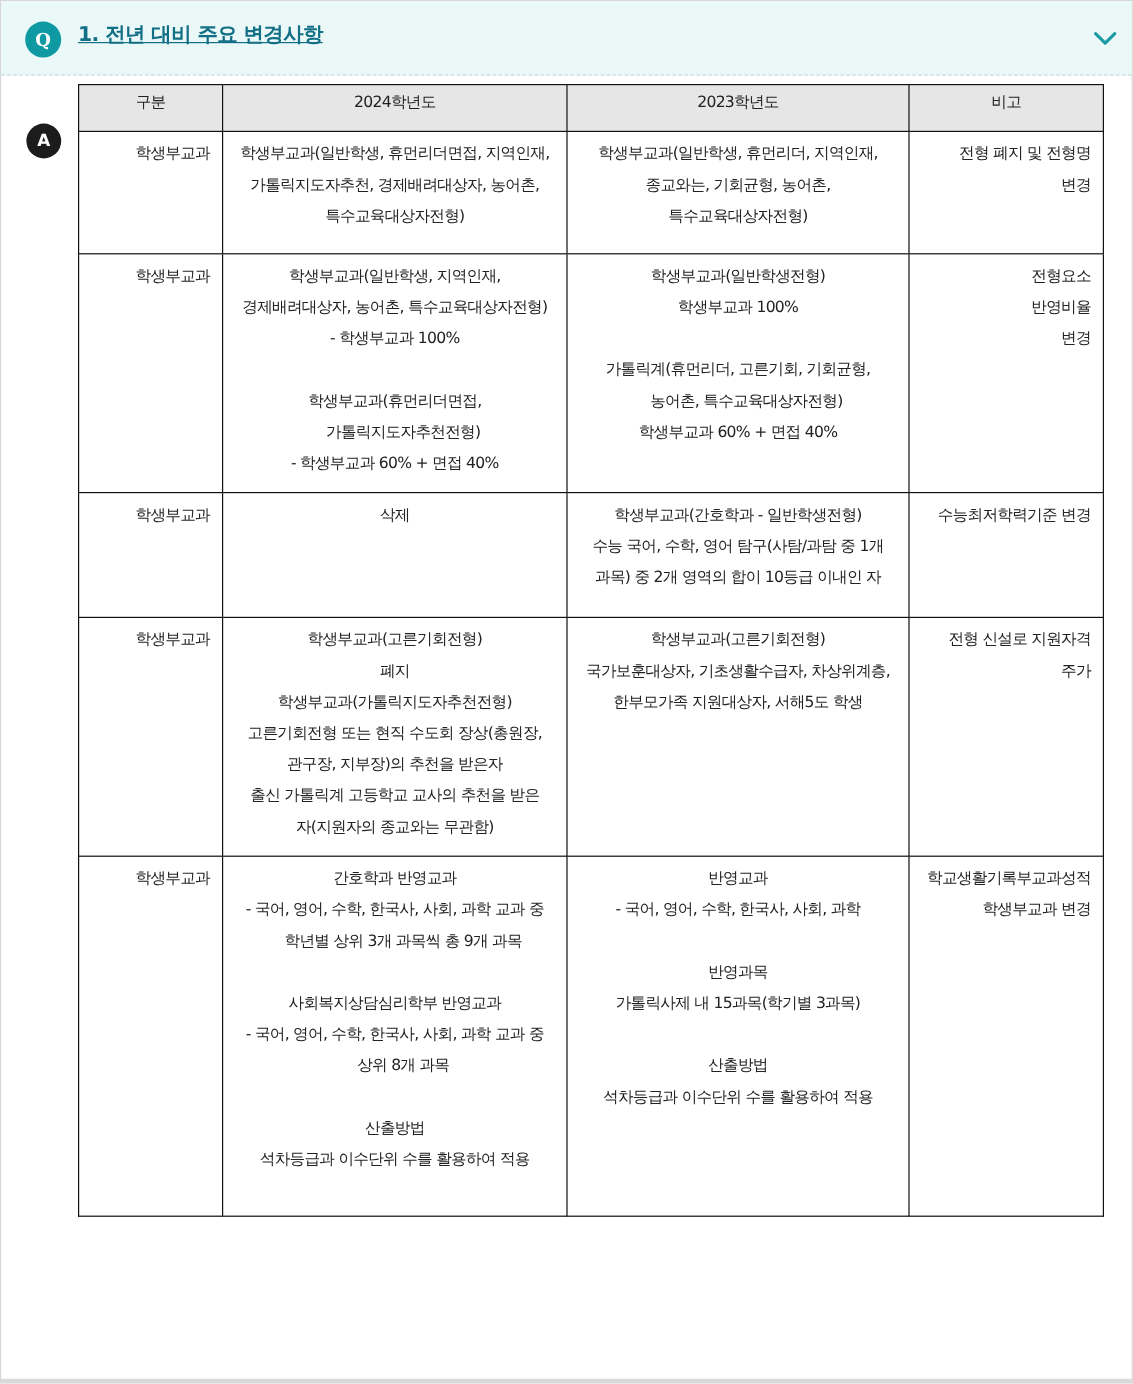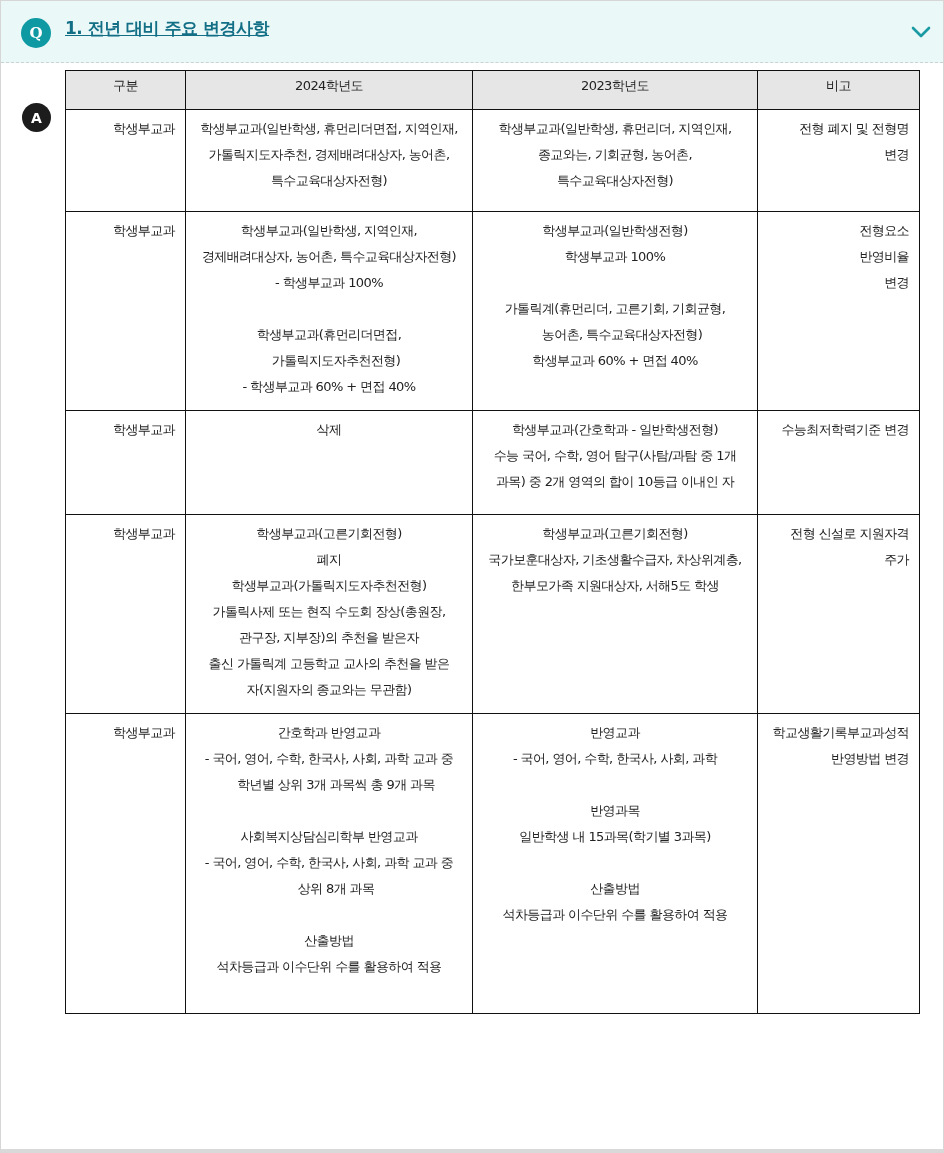--- a/index.html
+++ b/index.html
@@ -130,21 +130,21 @@
           <td class="note">
             <span class="line">수능최저학력기준 변경</span>
           </td>
         </tr>
         <tr style="height: 194px;">
           <td class="cat">학생부교과</td>
           <td class="year">
             <span class="line">학생부교과(고른기회전형)</span>
             <span class="line">폐지</span>
             <span class="line">학생부교과(가톨릭지도자추천전형)</span>
-            <span class="line">가톨릭사제 또는 현직 수도회 장상(총원장,</span>
+            <span class="line">고른기회전형 또는 현직 수도회 장상(총원장,</span>
             <span class="line">관구장, 지부장)의 추천을 받은자</span>
             <span class="line">출신 가톨릭계 고등학교 교사의 추천을 받은</span>
             <span class="line">자(지원자의 종교와는 무관함)</span>
           </td>
           <td class="year">
             <span class="line">학생부교과(고른기회전형)</span>
             <span class="line">국가보훈대상자, 기초생활수급자, 차상위계층,</span>
             <span class="line">한부모가족 지원대상자, 서해5도 학생</span>
           </td>
           <td class="note">
@@ -164,25 +164,25 @@
             <span class="line ind">상위 8개 과목</span>
             <span class="gap"></span>
             <span class="line">산출방법</span>
             <span class="line">석차등급과 이수단위 수를 활용하여 적용</span>
           </td>
           <td class="year">
             <span class="line">반영교과</span>
             <span class="line">- 국어, 영어, 수학, 한국사, 사회, 과학</span>
             <span class="gap"></span>
             <span class="line">반영과목</span>
-            <span class="line">일반학생 내 15과목(학기별 3과목)</span>
+            <span class="line">가톨릭사제 내 15과목(학기별 3과목)</span>
             <span class="gap"></span>
             <span class="line">산출방법</span>
             <span class="line">석차등급과 이수단위 수를 활용하여 적용</span>
           </td>
           <td class="note">
             <span class="line">학교생활기록부교과성적</span>
-            <span class="line">반영방법 변경</span>
+            <span class="line">학생부교과 변경</span>
           </td>
         </tr>
       </tbody>
   </table>
 </div>
 
 </body></html>

